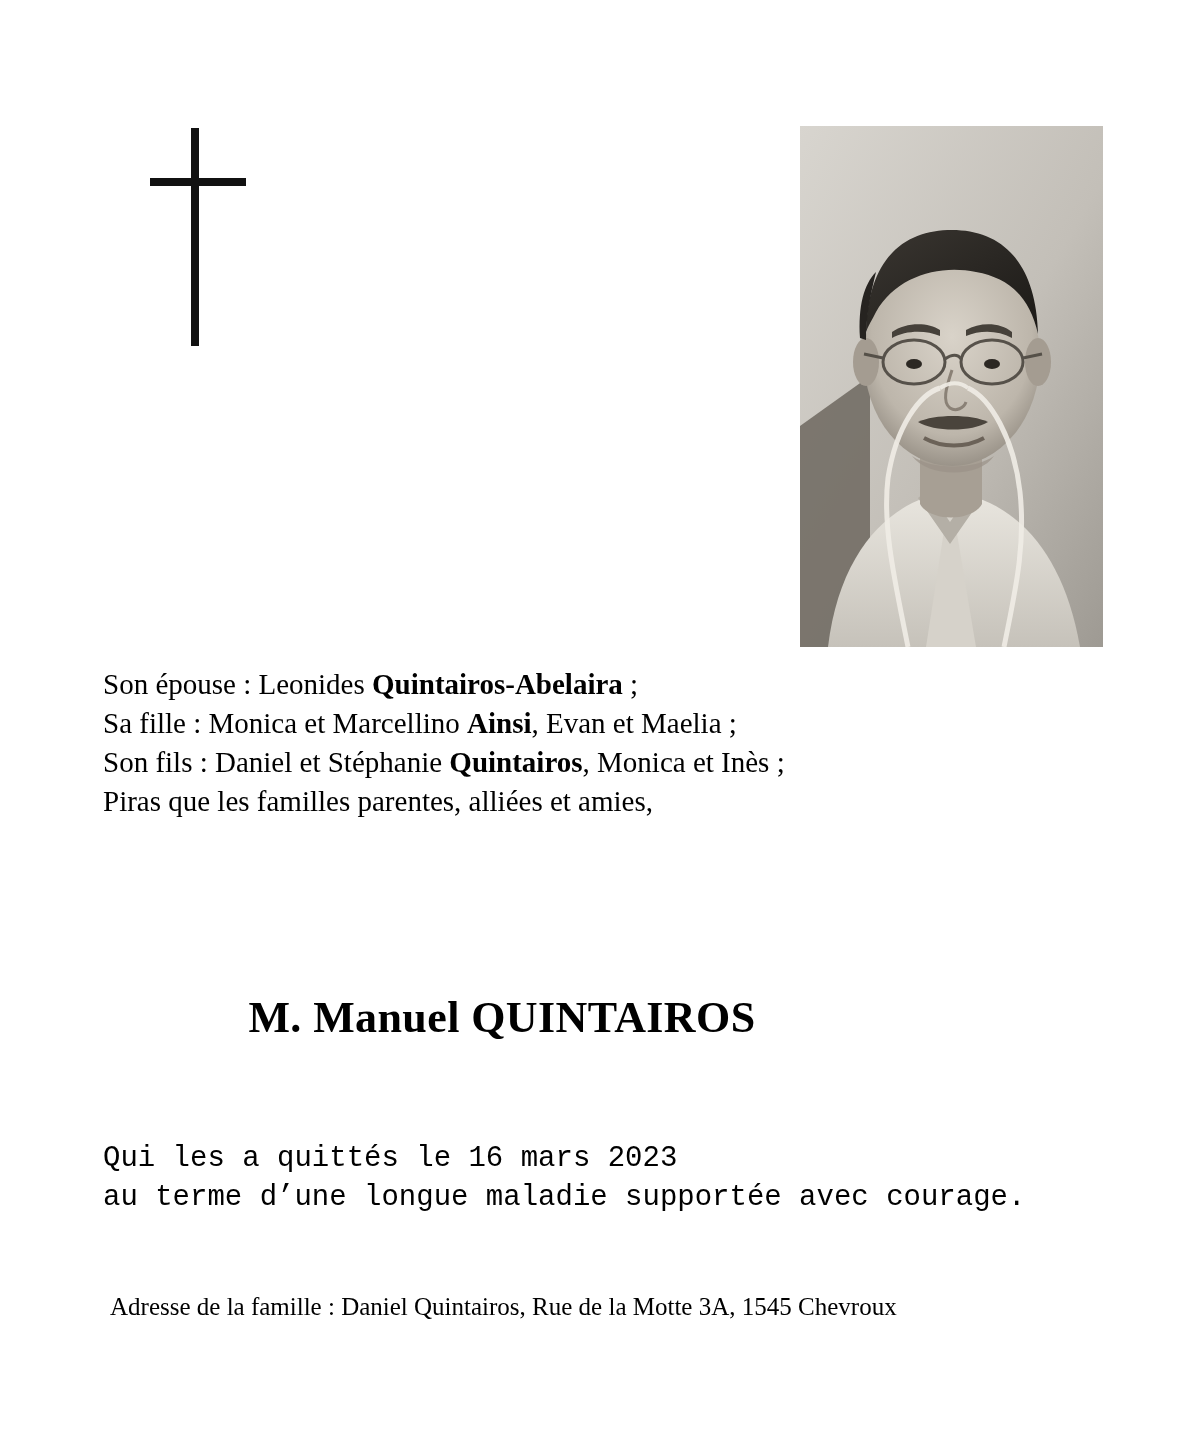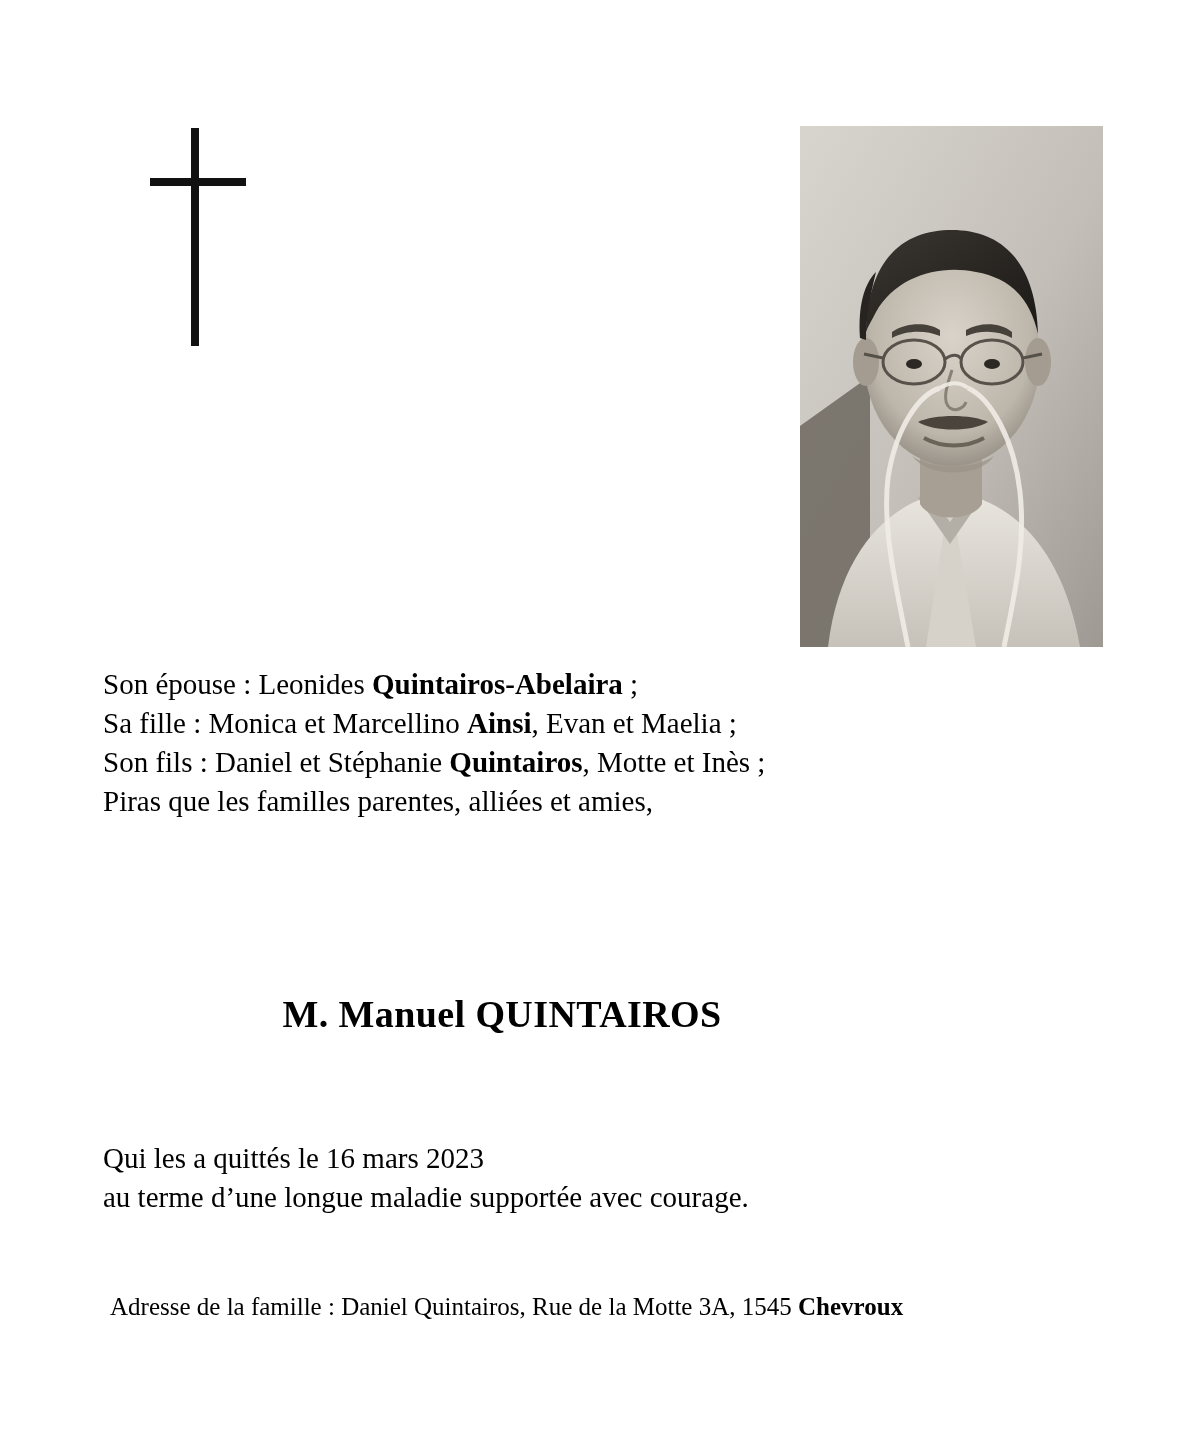--- a/index.html
+++ b/index.html
@@ -73,47 +73,48 @@
   .family-block b {
     font-weight: bold;
   }
 
   .deceased-name {
     position: absolute;
     left: 0;
     top: 992px;
     width: 1004px;
     text-align: center;
-    font-size: 38px;
+    font-size: 44px;
     font-weight: bold;
     letter-spacing: 0.4px;
   }
 
   .details-block {
     position: absolute;
     left: 103px;
     top: 1139px;
     width: 950px;
     font-size: 29px;
     line-height: 39px;
+    font-family: Liberation Mono, monospace;
   }
   .details-block .line {
     white-space: nowrap;
   }
 
   .address-block {
     position: absolute;
     left: 110px;
     top: 1290px;
     width: 1000px;
     font-size: 25px;
     line-height: 33px;
   }
   .address-block b {
-    font-weight: bold;
+    font-weight: normal;
   }
 </style>
 </head>
 <body>
 
 <div class="cross">
   <div class="vbar"></div>
   <div class="hbar"></div>
 </div>
 
@@ -190,21 +191,21 @@
 </div>
 
 <div class="family-block">
   <div class="line">
     <span>Son épouse : Leonides </span><b>Quintairos-Abelaira</b><span> ;</span>
   </div>
   <div class="line">
     <span>Sa fille : Monica et Marcellino </span><b>Ainsi</b><span>, Evan et Maelia ;</span>
   </div>
   <div class="line">
-    <span>Son fils : Daniel et Stéphanie </span><b>Quintairos</b><span>, Motte et Inès ;</span>
+    <span>Son fils : Daniel et Stéphanie </span><b>Quintairos</b><span>, Monica et Inès ;</span>
   </div>
   <div class="line">
     <span>Piras que les familles parentes, alliées et amies,</span>
   </div>
 </div>
 
 <div class="deceased-name">M. Manuel QUINTAIROS</div>
 
 <div class="details-block">
   <div class="line">Qui les a quittés le 16 mars 2023</div>

